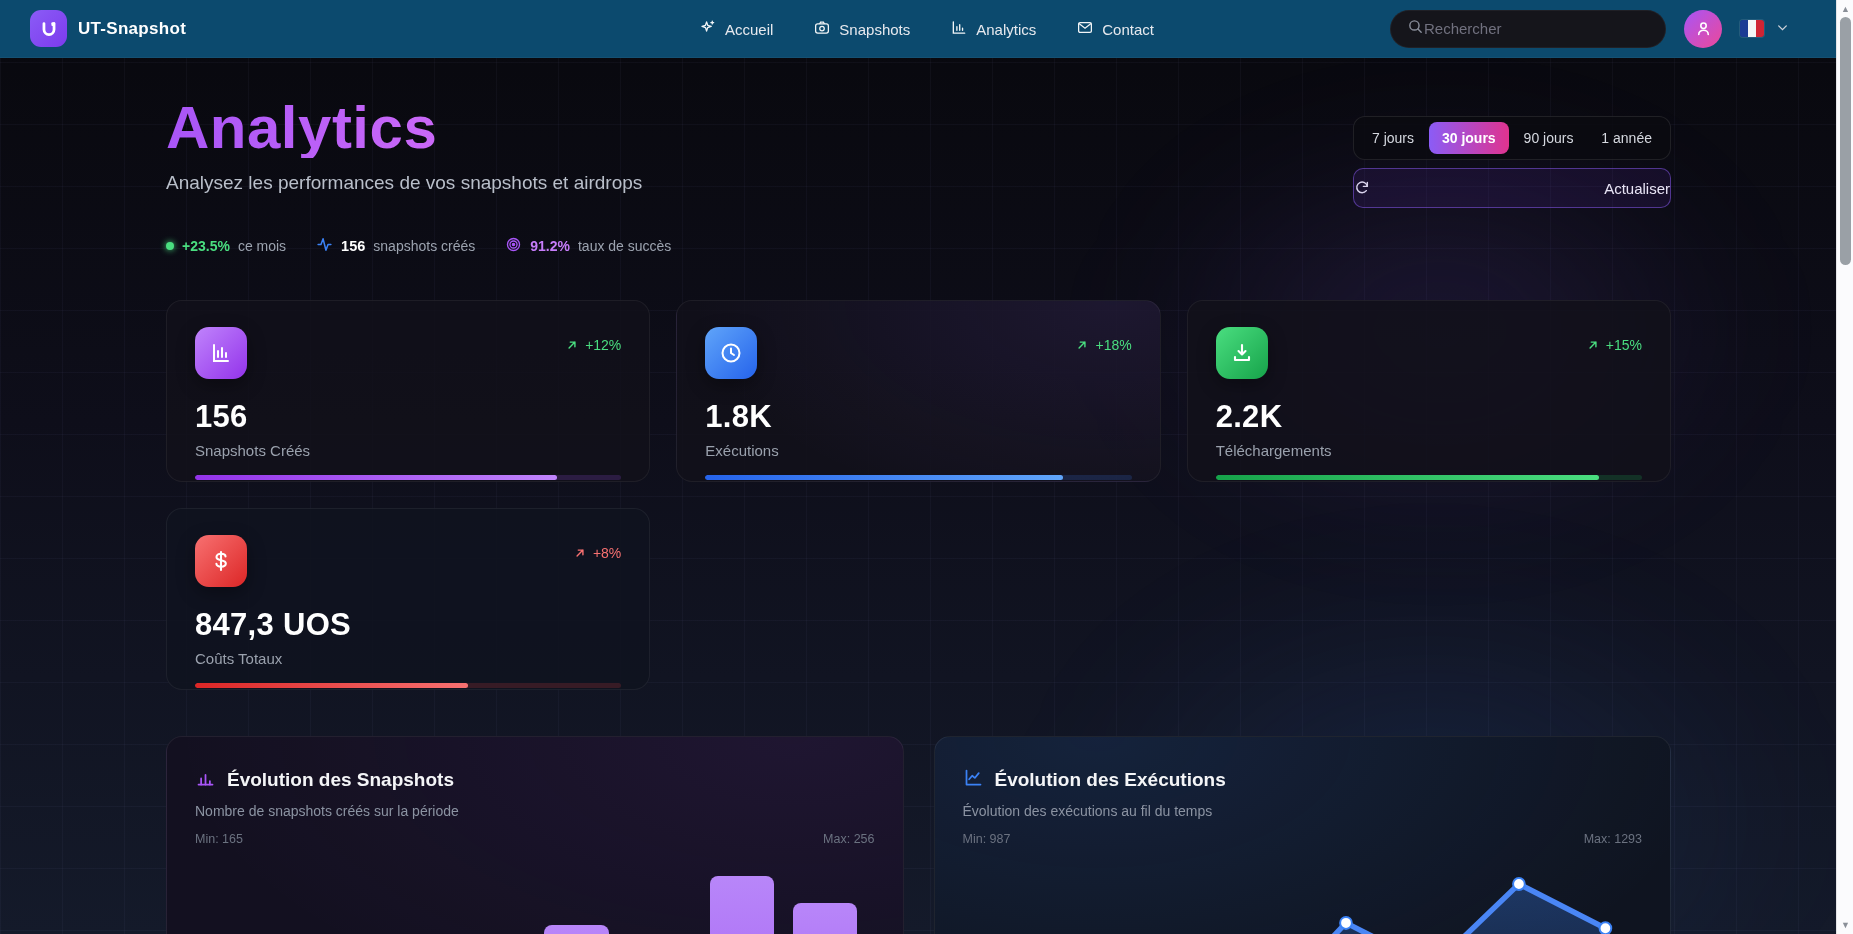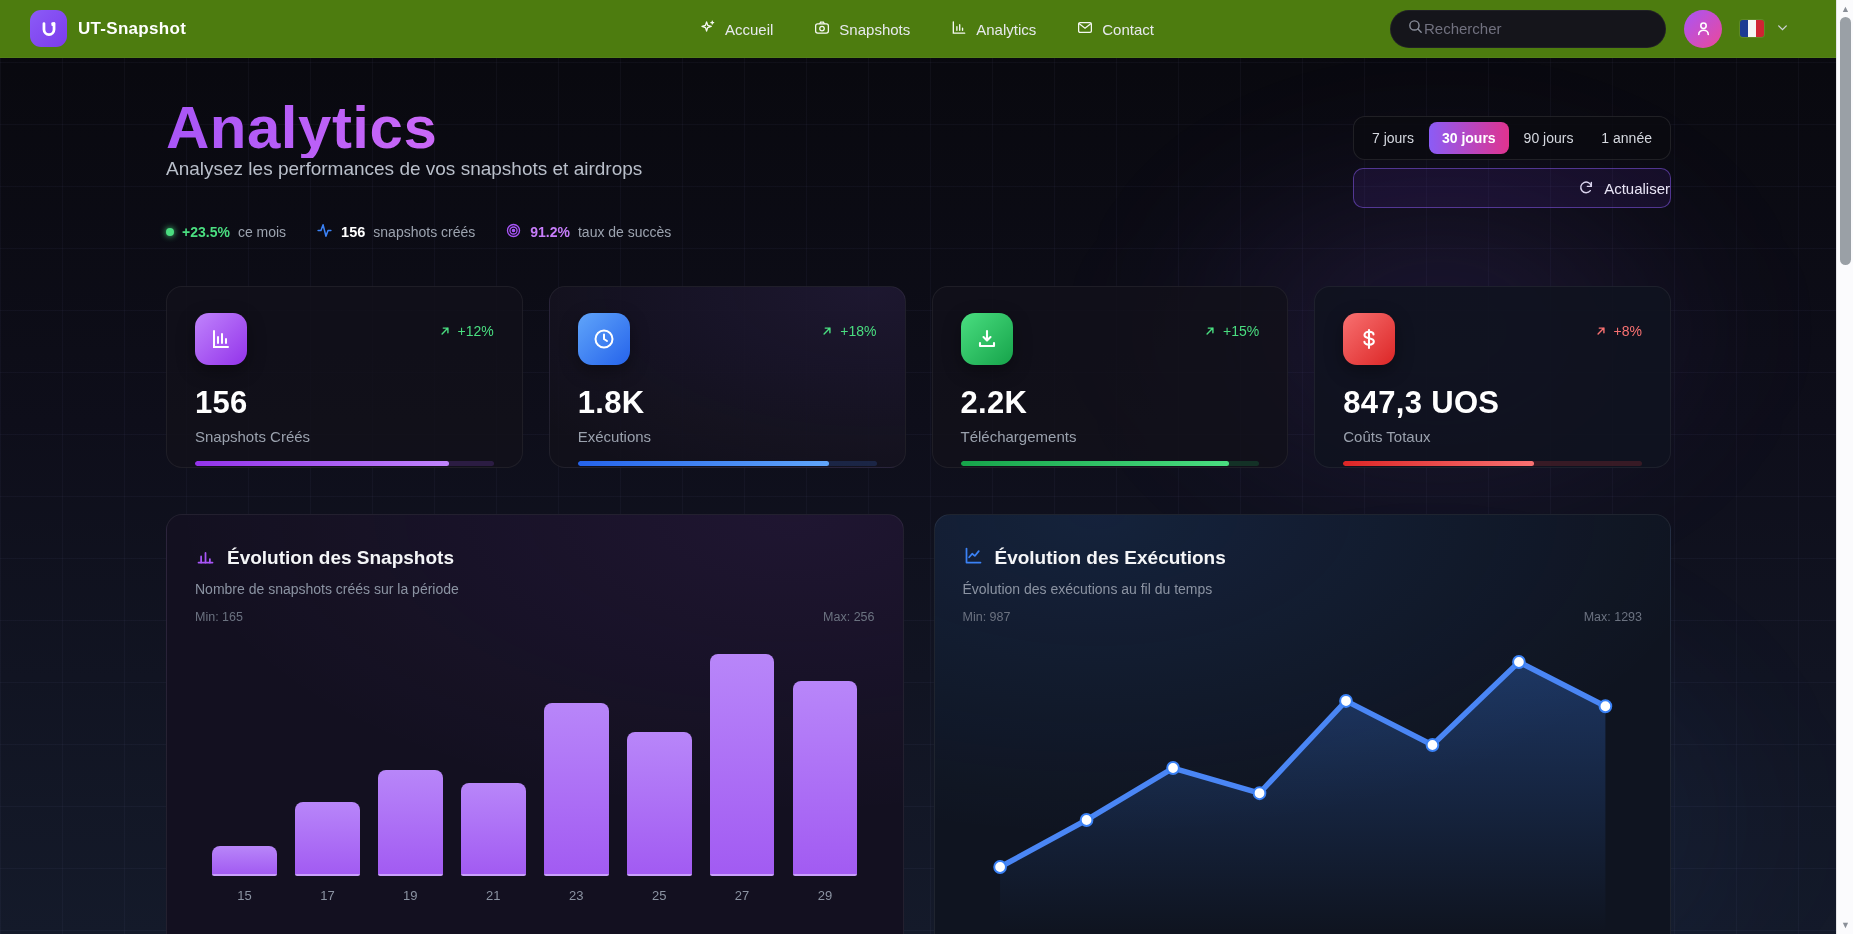--- a/index.html
+++ b/index.html
@@ -10,56 +10,56 @@
   .bg-grid { position:absolute; inset:0; z-index:0; pointer-events:none;
     background-image:
       linear-gradient(rgba(128,128,190,0.055) 1px, transparent 1px),
       linear-gradient(90deg, rgba(128,128,190,0.055) 1px, transparent 1px);
     background-size:62px 62px; }
   .glow { position:absolute; border-radius:50%; filter:blur(60px); z-index:0; pointer-events:none; }
   .glow-purple { left:1120px; top:120px; width:640px; height:420px; background:radial-gradient(closest-side, rgba(139,92,246,0.14), transparent); }
   .glow-blue { left:1050px; top:560px; width:760px; height:520px; background:radial-gradient(closest-side, rgba(59,130,246,0.12), transparent); }
 
   
-  .nav { position:relative; z-index:5; height:58px; background:#4d7c0f; display:flex; align-items:center; padding:0 64px 0 30px; border-bottom:1px solid rgba(255,255,255,0.04); }
+  .nav { position:relative; z-index:5; height:58px; background:#0c4a6e; display:flex; align-items:center; padding:0 64px 0 30px; border-bottom:1px solid rgba(255,255,255,0.04); }
   .brand { display:flex; align-items:center; gap:11px; }
   .brand-logo { width:37px; height:37px; border-radius:11px; background:linear-gradient(135deg,#8b5cf6,#7c3aed); display:flex; align-items:center; justify-content:center; }
   .brand-name { font-size:17px; font-weight:bold; letter-spacing:.3px; color:#fff; }
   .nav-center { position:absolute; left:50%; top:0; height:58px; transform:translateX(-50%); display:flex; align-items:center; gap:40px; }
   .nav-item { display:flex; align-items:center; gap:9px; color:#e7e9ee; font-size:15px; cursor:pointer; }
   .nav-item svg { opacity:.95; }
   .nav-right { margin-left:auto; display:flex; align-items:center; gap:18px; }
   .search { width:276px; height:38px; border-radius:19px; background:#15151b; border:1px solid rgba(255,255,255,0.05); display:flex; align-items:center; padding:0 16px; }
   .search input { background:transparent; border:none; outline:none; color:#d1d5db; font-size:15px; width:100%; }
   .search input::placeholder { color:#71717f; }
   .avatar { width:38px; height:38px; border-radius:50%; background:linear-gradient(135deg,#a855f7,#ec4899); display:flex; align-items:center; justify-content:center; cursor:pointer; }
   .lang { display:flex; align-items:center; gap:12px; cursor:pointer; }
   .flag { width:24px; height:17px; border-radius:3px; background:linear-gradient(90deg,#1c3b94 0 33%,#f5f5f5 33% 66%,#d02433 66% 100%); box-shadow:0 0 0 1px rgba(255,255,255,0.1); }
 
   
   .main { position:relative; z-index:1; width:1505px; margin-left:166px; }
   .hero { margin-top:40px; display:flex; justify-content:space-between; align-items:flex-start; }
   .page-title { font-size:60px; font-weight:bold; letter-spacing:.5px; line-height:1;
     background:linear-gradient(90deg,#a855f7,#e879f9); -webkit-background-clip:text; background-clip:text; color:transparent; }
-  .page-sub { font-size:19px; color:#b9bfca; }
+  .page-sub { margin-top:14px; font-size:19px; color:#b9bfca; }
   .hero-stats { margin-top:42px; display:flex; align-items:center; gap:30px; font-size:14px; color:#9ca3af; }
   .hstat { display:flex; align-items:center; gap:8px; }
   .hstat b { color:#fff; font-size:14.5px; }
   .dot-green { width:8px; height:8px; border-radius:50%; background:#4ade80; box-shadow:0 0 6px #4ade80; }
   .hstat .v-green { color:#4ade80; font-weight:bold; }
   .hstat .v-purple { color:#c77dfa; font-weight:bold; }
 
   .hero-controls { width:318px; display:flex; flex-direction:column; gap:8px; margin-top:18px; }
   .range-group { background:rgba(10,10,16,0.85); border:1px solid rgba(255,255,255,0.09); border-radius:12px; padding:5px; display:flex; justify-content:space-between; }
   .range-btn { border:none; background:transparent; color:#d6d9e0; font-size:14px; padding:8px 13px; border-radius:8px; cursor:pointer; white-space:nowrap; }
   .range-btn.active { background:linear-gradient(90deg,#8b5cf6,#e0338f); color:#fff; font-weight:bold; }
-  .refresh-btn { height:40px; border-radius:10px; border:1px solid rgba(139,92,246,0.5); background:rgba(124,58,237,0.10); color:#e8e4f5; font-size:15px; display:flex; align-items:center; justify-content:flex-end; gap:10px; cursor:pointer; }
-
-  
-  .cards { margin-top:44px; display:grid; grid-template-columns:repeat(4,1fr); gap:26px; }
+  .refresh-btn { height:40px; border-radius:10px; border:1px solid rgba(139,92,246,0.5); background:rgba(124,58,237,0.10); color:#e8e4f5; font-size:15px; display:flex; align-items:center; justify-content:space-between; gap:10px; cursor:pointer; }
+
+  
+  .cards { margin-top:44px; display:grid; grid-template-columns:repeat(3,1fr); gap:26px; }
   .stat-card { height:182px; border-radius:16px; border:1px solid rgba(255,255,255,0.06); background:rgba(18,16,26,0.85); padding:26px 28px 0; position:relative; }
   .stat-card:nth-child(2){ background:radial-gradient(420px 220px at 90% 0%, rgba(139,92,246,0.10), transparent), rgba(18,16,26,0.85); }
   .stat-card:nth-child(4){ background:rgba(16,19,31,0.9); }
   .card-top { display:flex; justify-content:space-between; align-items:flex-start; }
   .tile { width:52px; height:52px; border-radius:14px; display:flex; align-items:center; justify-content:center; box-shadow:0 6px 18px rgba(0,0,0,0.35); }
   .trend { display:flex; align-items:center; gap:6px; font-size:14px; margin-top:10px; }
   .card-value { margin-top:20px; font-size:31px; font-weight:bold; color:#fff; letter-spacing:.3px; }
   .card-label { margin-top:7px; font-size:15px; color:#9aa1ad; }
   .progress { margin-top:16px; height:5px; border-radius:3px; overflow:hidden; }
   .progress-fill { height:100%; border-radius:3px; }

